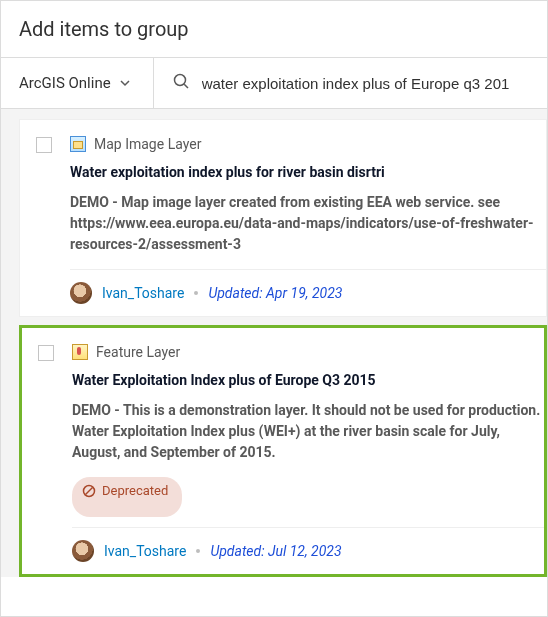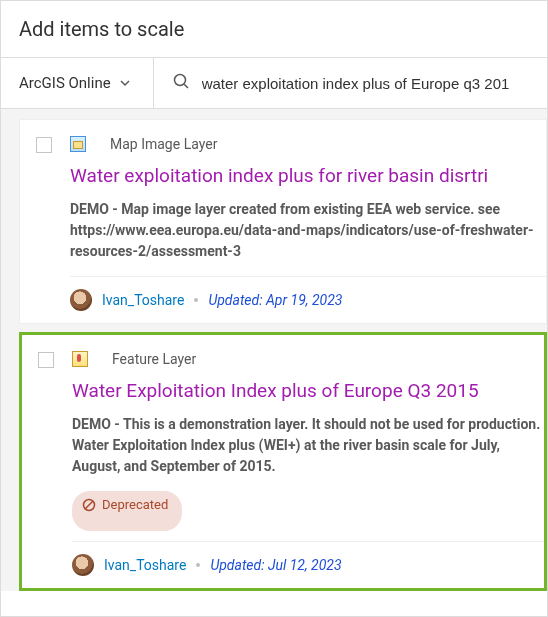--- a/index.html
+++ b/index.html
@@ -72,34 +72,34 @@
     border: 1px solid #c4c4c4;
     background: #fff;
     flex: 0 0 auto;
     margin-top: 1px;
     cursor: pointer;
   }
   .card-body { flex: 1; min-width: 0; }
   .type-row {
     display: flex;
     align-items: center;
-    gap: 24px;
+    gap: 8px;
     font-size: 14px;
     color: #595959;
     margin-bottom: 12px;
   }
   .type-icon {
     width: 16px;
     height: 16px;
     flex: 0 0 auto;
   }
   .title {
-    font-size: 19px;
-    font-weight: 400;
-    color: #a21caf;
+    font-size: 14px;
+    font-weight: 700;
+    color: #0f172a;
     margin-bottom: 12px;
     white-space: nowrap;
     overflow: hidden;
   }
   .desc {
     font-size: 14px;
     color: #595959;
     line-height: 1.5;
     margin-bottom: 14px;
     font-weight: bold;
@@ -163,21 +163,21 @@
     content: "";
     position: absolute;
     left: 4px; top: 2px; width: 4px; height: 8px;
     background: #d9534f;
     border-radius: 2px;
   }
 </style>
 </head>
 <body>
 
-<div class="dialog-header">Add items to scale</div>
+<div class="dialog-header">Add items to group</div>
 
 <div class="toolbar">
   <div class="scope-select">
     <span>ArcGIS Online</span>
     <span class="chevron-down">
       <svg width="12" height="12" viewBox="0 0 12 12">
           <path d="M2 4 L6 8 L10 4" fill="none" stroke="#595959" stroke-width="1.5"></path>
         </svg>
     </span>
   </div>

